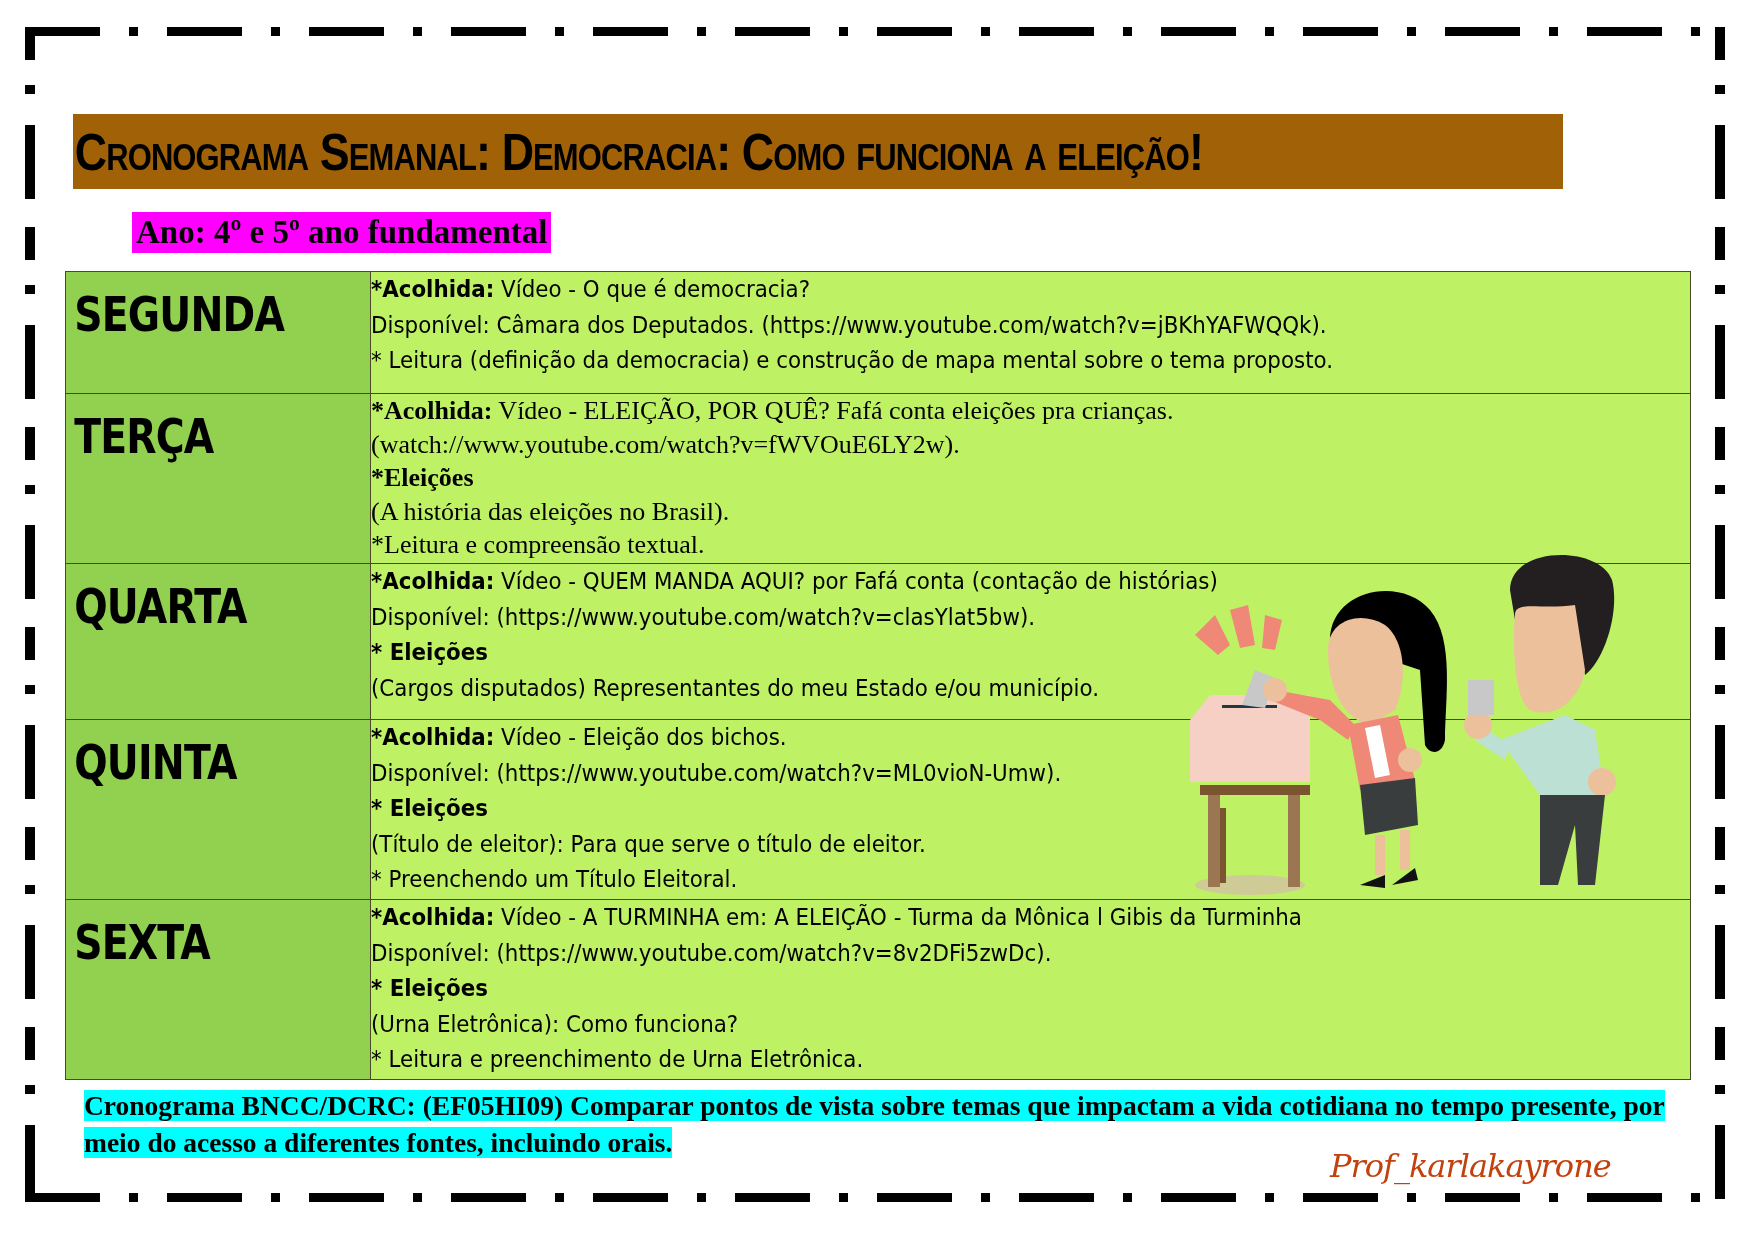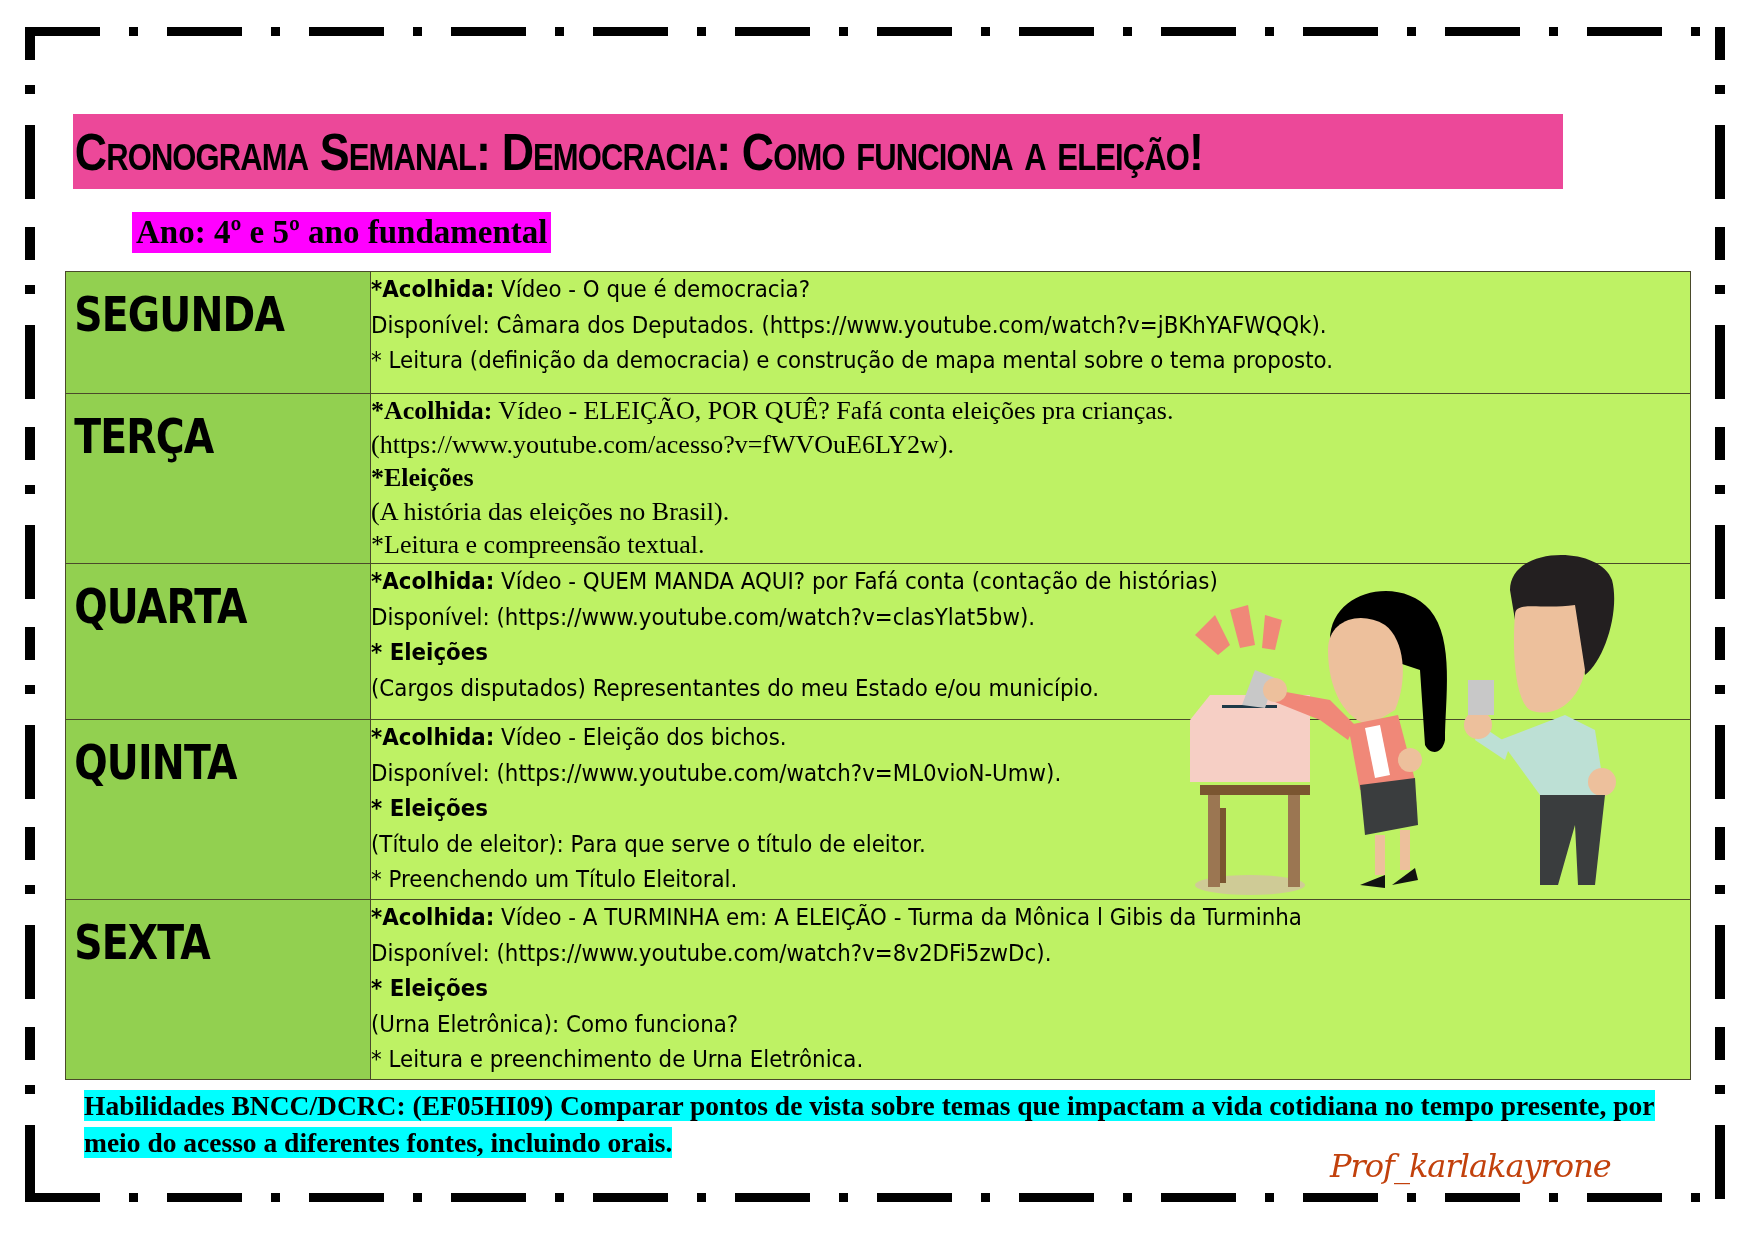--- a/index.html
+++ b/index.html
@@ -5,21 +5,21 @@
   html, body { margin:0; padding:0; }
   body { width:1754px; height:1240px; background:#ffffff; position:relative; overflow:hidden; font-family:"Liberation Sans", sans-serif; }
   .frame { position:absolute; left:25px; top:27px; width:1700px; height:1175px; }
   .b-top, .b-bot { position:absolute; left:0; width:1700px; height:9px;
     background: repeating-linear-gradient(90deg, #000 0 75px, transparent 75px 104px, #000 104px 113px, transparent 113px 142px); }
   .b-top { top:0; } .b-bot { bottom:0; }
   .b-left, .b-right { position:absolute; top:0; width:10px; height:1175px;
     background: repeating-linear-gradient(180deg, #000 0 33px, transparent 33px 58px, #000 58px 67px, transparent 67px 98px, #000 98px 172px, transparent 172px 200px); }
   .b-left { left:0; } .b-right { right:0; }
 
-  .title { position:absolute; left:73px; top:114px; width:1490px; height:75px; background:#ec4899; 
+  .title { position:absolute; left:73px; top:114px; width:1490px; height:75px; background:#a16207; 
     display:flex; align-items:center; }
   .title span { font-family:"Liberation Sans", sans-serif; font-weight:bold; font-size:52px; color:#000; 
     letter-spacing:-1px; transform:scaleX(0.86); transform-origin:left center; white-space:nowrap; padding-left:2px; font-variant:small-caps; }
   .ano { position:absolute; left:132px; top:212px; height:41px; padding:0 4px; background:#ff00ff; 
     font-family:"Liberation Serif", serif; font-weight:bold; font-size:33px; line-height:41px; color:#000; white-space:nowrap; }
 
   table.sched { position:absolute; left:65px; top:271px; width:1626px; border-collapse:collapse;padding-left:48px; }
   table.sched td { border:1.5px solid #4a4a2a; vertical-align:top; padding:0; }
   td.day { width:304px; background:#92d050; }
   td.day .daylbl { display:block; font-family:"DejaVu Sans", sans-serif; font-weight:bold; font-size:48px; color:#000;
@@ -63,21 +63,21 @@
       <div class="line"><span>Disponível: Câmara dos Deputados.  (https://www.youtube.com/watch?v=jBKhYAFWQQk).</span></div>
       <div class="line"><span>* Leitura (definição da democracia) e construção de mapa mental sobre o tema proposto.</span></div>
     </td>
   </tr>
   <tr style="height:170px">
     <td class="day">
           <span class="daylbl">TERÇA</span>
         </td>
     <td class="content">
       <div class="line serif"><b>*Acolhida:</b><span> Vídeo - ELEIÇÃO, POR QUÊ? Fafá conta eleições pra crianças.</span></div>
-      <div class="line serif"><span>(https://www.youtube.com/acesso?v=fWVOuE6LY2w).</span></div>
+      <div class="line serif"><span>(watch://www.youtube.com/watch?v=fWVOuE6LY2w).</span></div>
       <div class="line serif"><b>*Eleições</b></div>
       <div class="line serif"><span>(A história das eleições no Brasil).</span></div>
       <div class="line serif"><span>*Leitura e compreensão textual.</span></div>
     </td>
   </tr>
   <tr style="height:156px">
     <td class="day">
           <span class="daylbl">QUARTA</span>
         </td>
     <td class="content">
@@ -155,16 +155,16 @@
   <path d="M320 190 L385 165 L415 180 L425 245 L360 245 Z" fill="#bde0d5"></path>
   <path d="M300 175 L330 195 L325 210 L295 190 Z" fill="#bde0d5"></path>
   <circle cx="298" cy="175" r="14" fill="#edc09c"></circle>
   <rect x="288" y="130" width="26" height="35" fill="#c8c8c8"></rect>
   <circle cx="422" cy="232" r="14" fill="#edc09c"></circle>
 
   <path d="M360 245 L425 245 L415 335 L398 335 L395 275 L378 335 L360 335 Z" fill="#3a3d3e"></path>
 </svg>
 
 <div class="hab">
-  <span>Habilidades BNCC/DCRC: (EF05HI09) Comparar pontos de vista sobre temas que impactam a vida cotidiana no tempo presente, por meio do acesso a diferentes fontes, incluindo orais.</span>
+  <span>Cronograma BNCC/DCRC: (EF05HI09) Comparar pontos de vista sobre temas que impactam a vida cotidiana no tempo presente, por meio do acesso a diferentes fontes, incluindo orais.</span>
 </div>
 
 <div class="sig">Prof_karlakayrone</div>
 
 </body></html>

